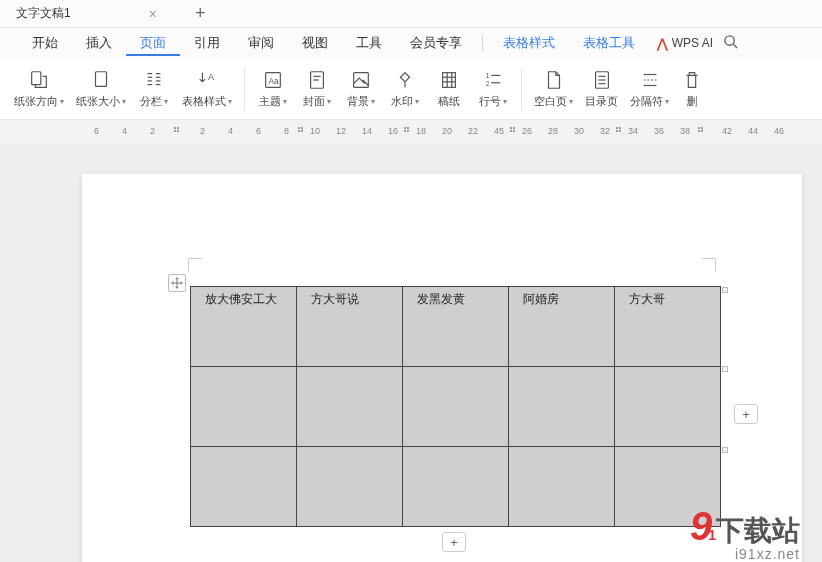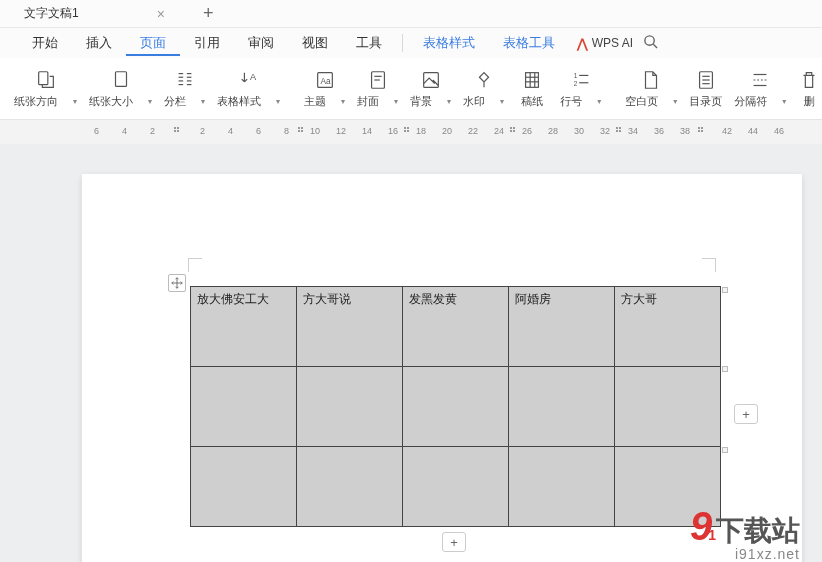--- a/index.html
+++ b/index.html
@@ -1,58 +1,58 @@
 <!DOCTYPE html>
 <html><head>
 <meta charset="utf-8">
 <style>
 * { margin: 0; padding: 0; box-sizing: border-box; }
 body { font-family: "Microsoft YaHei", Arial, sans-serif; font-size: 12px; background: #ffffff; overflow: hidden; width: 822px; height: 562px; position: relative; }
 
-.tab-bar { height: 28px; display: flex; align-items: center; background: #fbfbfc; border-bottom: 1px solid #e8e8e8; padding-left: 12px; }
+.tab-bar { height: 28px; display: flex; align-items: center; background: #fbfbfc; border-bottom: 1px solid #e8e8e8; padding-left: 4px; }
 .doc-tab { padding: 4px 12px; font-size: 12px; color: #333; display: flex; align-items: center; gap: 78px; }
 .tab-close { color: #999; cursor: pointer; font-size: 14px; }
 .new-tab { margin-left: 18px; color: #666; font-size: 18px; font-weight: 300; cursor: pointer; padding: 0 8px; }
 
 .menu-bar { height: 30px; display: flex; align-items: center; background: #fbfbfc; padding-left: 18px; gap: 0; }
 .menu-item { padding: 4px 14px; font-size: 13px; cursor: pointer; color: #333; }
 .menu-item.active { color: #3a7de0; border-bottom: 2px solid #3a7de0; padding-bottom: 2px; }
 .menu-item.blue { color: #3a7de0; }
 .menu-divider { width: 1px; height: 18px; background: #d8d8d8; margin: 0 6px; }
 .wps-ai { margin-left: 8px; font-size: 12px; color: #444; display: flex; align-items: center; gap: 4px; }
 .wps-ai-icon { color: #d94530; font-weight: bold; font-size: 13px; }
 .search-icon { margin-left: 10px; color: #666; }
 
 .ribbon { height: 62px; background: #ffffff; display: flex; align-items: center; padding: 4px 4px; gap: 0; border-bottom: 1px solid #e5e5e5; }
 .tgroup { display: flex; align-items: flex-start; gap: 4px; padding: 0 6px; }
 .tool { display: flex; flex-direction: column; align-items: center; justify-content: center; cursor: pointer; padding: 2px 4px; min-width: 40px; gap: 3px; }
 .tool-icon { width: 22px; height: 22px; display: flex; align-items: center; justify-content: center; }
 .tool-icon svg { width: 22px; height: 22px; stroke: #555; fill: none; stroke-width: 1.3; }
-.tool-label { font-size: 11px; color: #444; white-space: nowrap; display: flex; align-items: center; gap: 15px; }
+.tool-label { font-size: 11px; color: #444; white-space: nowrap; display: flex; align-items: center; gap: 2px; }
 .dd { font-size: 8px; color: #888; }
 .rdiv { width: 1px; height: 44px; background: #e5e5e5; margin: 0 2px; }
 
 .ruler-area { height: 24px; background: #f3f3f4; position: relative; display: flex; align-items: center; padding-left: 82px; }
 .ruler { flex: 1; height: 18px; background: #f3f3f4; position: relative; font-size: 9px; color: #888; }
 .rnum { position: absolute; top: 3px; }
 .rgrid { position: absolute; top: 4px; width: 8px; height: 8px; }
 .rgrid::before { content: ""; position: absolute; width: 2px; height: 2px; background: #999; box-shadow: 3px 0 #999, 0 3px #999, 3px 3px #999; }
 
 .canvas { position: absolute; top: 144px; left: 0; right: 0; bottom: 0; background: #eceef0; overflow: hidden; }
 .page { position: absolute; left: 82px; top: 30px; width: 720px; height: 500px; background: #ffffff; box-shadow: 0 2px 6px rgba(0,0,0,0.12); }
 
 .corner { position: absolute; width: 14px; height: 14px; border-color: #cfcfcf; }
 .corner.tl { top: 84px; left: 106px; border-left: 1px solid #cfcfcf; border-top: 1px solid #cfcfcf; }
 .corner.tr { top: 84px; right: 86px; border-right: 1px solid #cfcfcf; border-top: 1px solid #cfcfcf; }
 
 .move-handle { position: absolute; left: 86px; top: 100px; width: 18px; height: 18px; border: 1px solid #bbb; border-radius: 2px; background: #fff; display: flex; align-items: center; justify-content: center; }
 .move-handle svg { width: 12px; height: 12px; stroke: #666; fill: none; stroke-width: 1.2; }
 
 .doc-table { position: absolute; left: 108px; top: 112px; border-collapse: collapse; }
-.doc-table td { border: 1px solid #444; background: #cfcfcf; width: 106px; height: 80px; vertical-align: top; padding: 4px 6px; font-size: 12px; color: #222; }
+.doc-table td { border: 1px solid #444; background: #cfcfcf; width: 106px; height: 80px; vertical-align: top; padding: 4px 14px; font-size: 12px; color: #222; }
 .doc-table tr:first-child td { height: 80px; }
 
 .resize-dot { position: absolute; width: 6px; height: 6px; background: #f3f3f4; border: 1px solid #bbb; }
 
 .add-row { position: absolute; width: 24px; height: 20px; border: 1px solid #ccc; background: #fff; border-radius: 3px; display: flex; align-items: center; justify-content: center; font-size: 13px; color: #666; cursor: pointer; }
 
 .watermark { position: absolute; right: 22px; bottom: 12px; font-size: 28px; font-weight: 700; color: #666; display: flex; align-items: baseline; }
 .watermark .bign { color: #dd3333; font-size: 40px; font-style: italic; font-weight: 800; }
 .watermark .small { font-size: 14px; color: #888; font-weight: normal; margin-top: 16px; position: absolute; right: 0; bottom: -12px; letter-spacing: 1px; }
 
@@ -69,20 +69,21 @@
 </div>
 
 <div class="menu-bar">
   <span class="menu-item">开始</span>
   <span class="menu-item">插入</span>
   <span class="menu-item active">页面</span>
   <span class="menu-item">引用</span>
   <span class="menu-item">审阅</span>
   <span class="menu-item">视图</span>
   <span class="menu-item">工具</span>
+  <span class="menu-item">会员专享</span>
   <span class="menu-divider"></span>
   <span class="menu-item blue">表格样式</span>
   <span class="menu-item blue">表格工具</span>
   <span class="wps-ai">
     <span class="wps-ai-icon">⋀</span>
     <span>WPS AI</span>
   </span>
   <span class="search-icon">
     <svg width="15" height="15" viewBox="0 0 16 16" fill="none" stroke="#666" stroke-width="1.5">
         <circle cx="7" cy="7" r="5"></circle>
@@ -290,21 +291,21 @@
     <span class="rnum" style="left:202px">8</span>
     <span class="rgrid" style="left:216px"></span>
     <span class="rnum" style="left:228px">10</span>
     <span class="rnum" style="left:254px">12</span>
     <span class="rnum" style="left:280px">14</span>
     <span class="rnum" style="left:306px">16</span>
     <span class="rgrid" style="left:322px"></span>
     <span class="rnum" style="left:334px">18</span>
     <span class="rnum" style="left:360px">20</span>
     <span class="rnum" style="left:386px">22</span>
-    <span class="rnum" style="left:412px">24</span>
+    <span class="rnum" style="left:412px">45</span>
     <span class="rgrid" style="left:428px"></span>
     <span class="rnum" style="left:440px">26</span>
     <span class="rnum" style="left:466px">28</span>
     <span class="rnum" style="left:492px">30</span>
     <span class="rnum" style="left:518px">32</span>
     <span class="rgrid" style="left:534px"></span>
     <span class="rnum" style="left:546px">34</span>
     <span class="rnum" style="left:572px">36</span>
     <span class="rnum" style="left:598px">38</span>
     <span class="rgrid" style="left:616px"></span>

